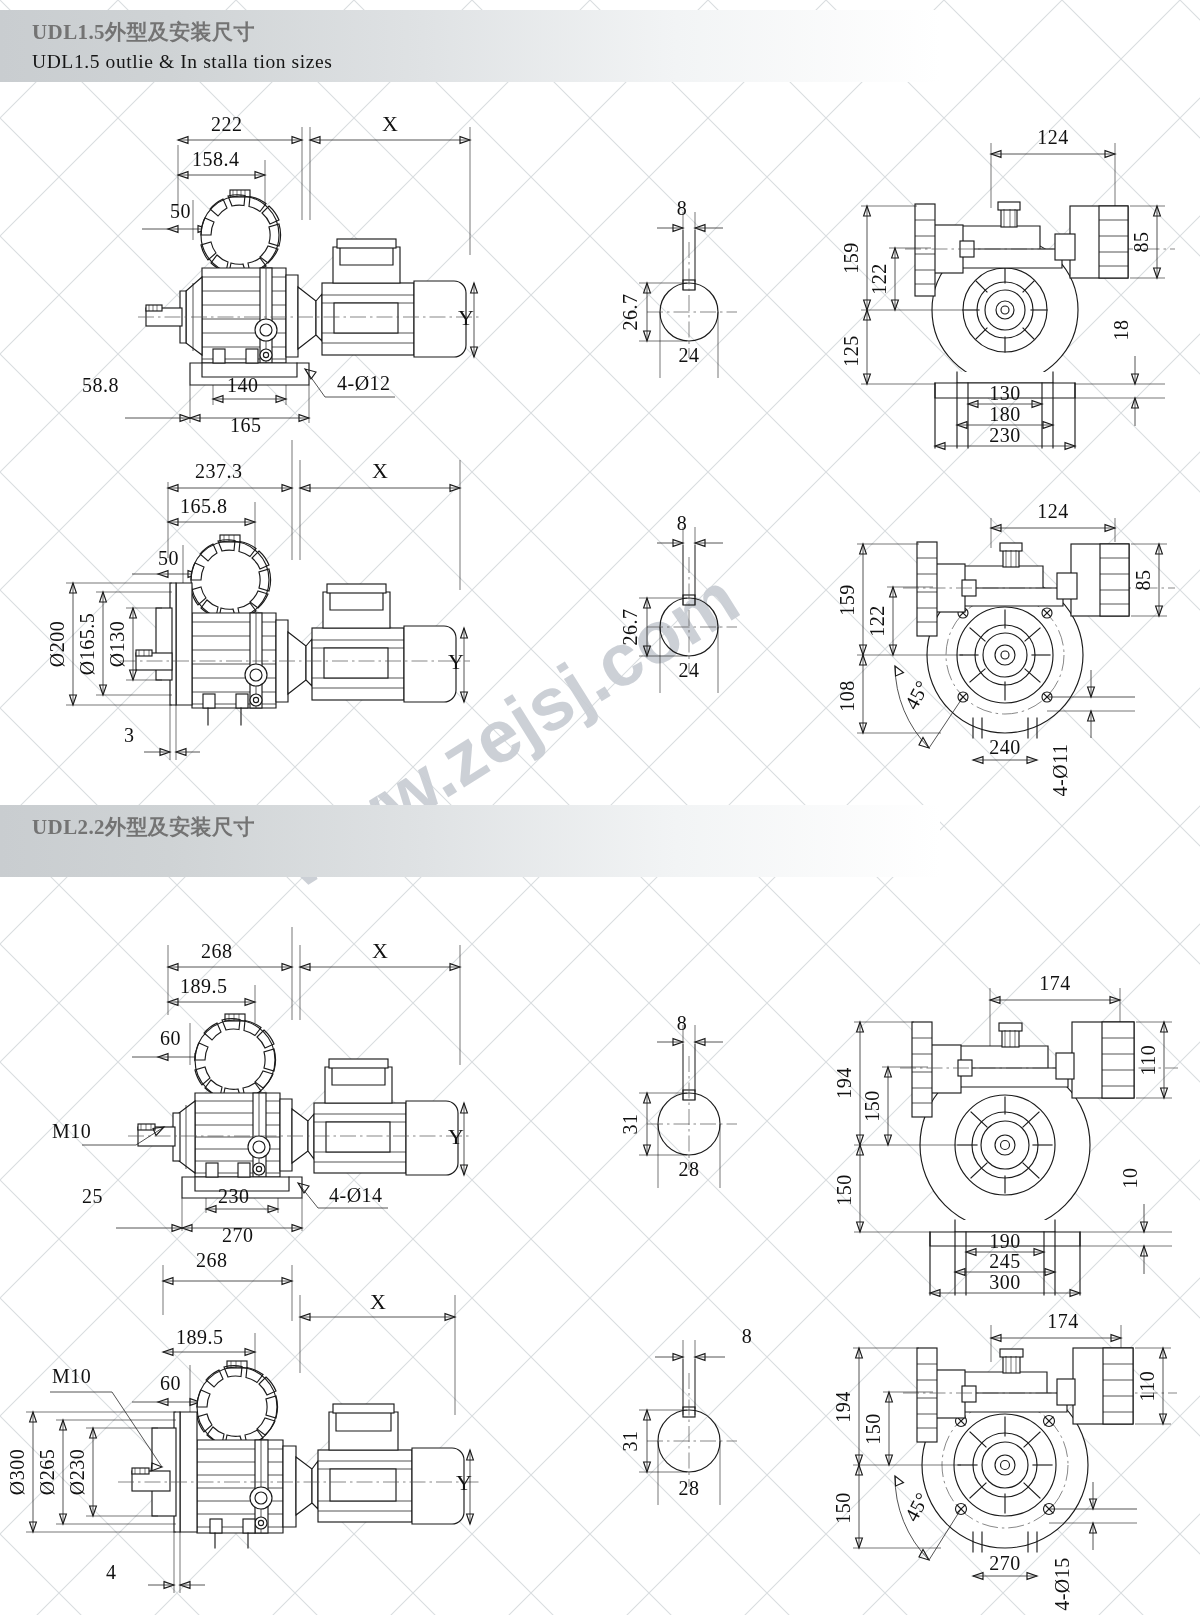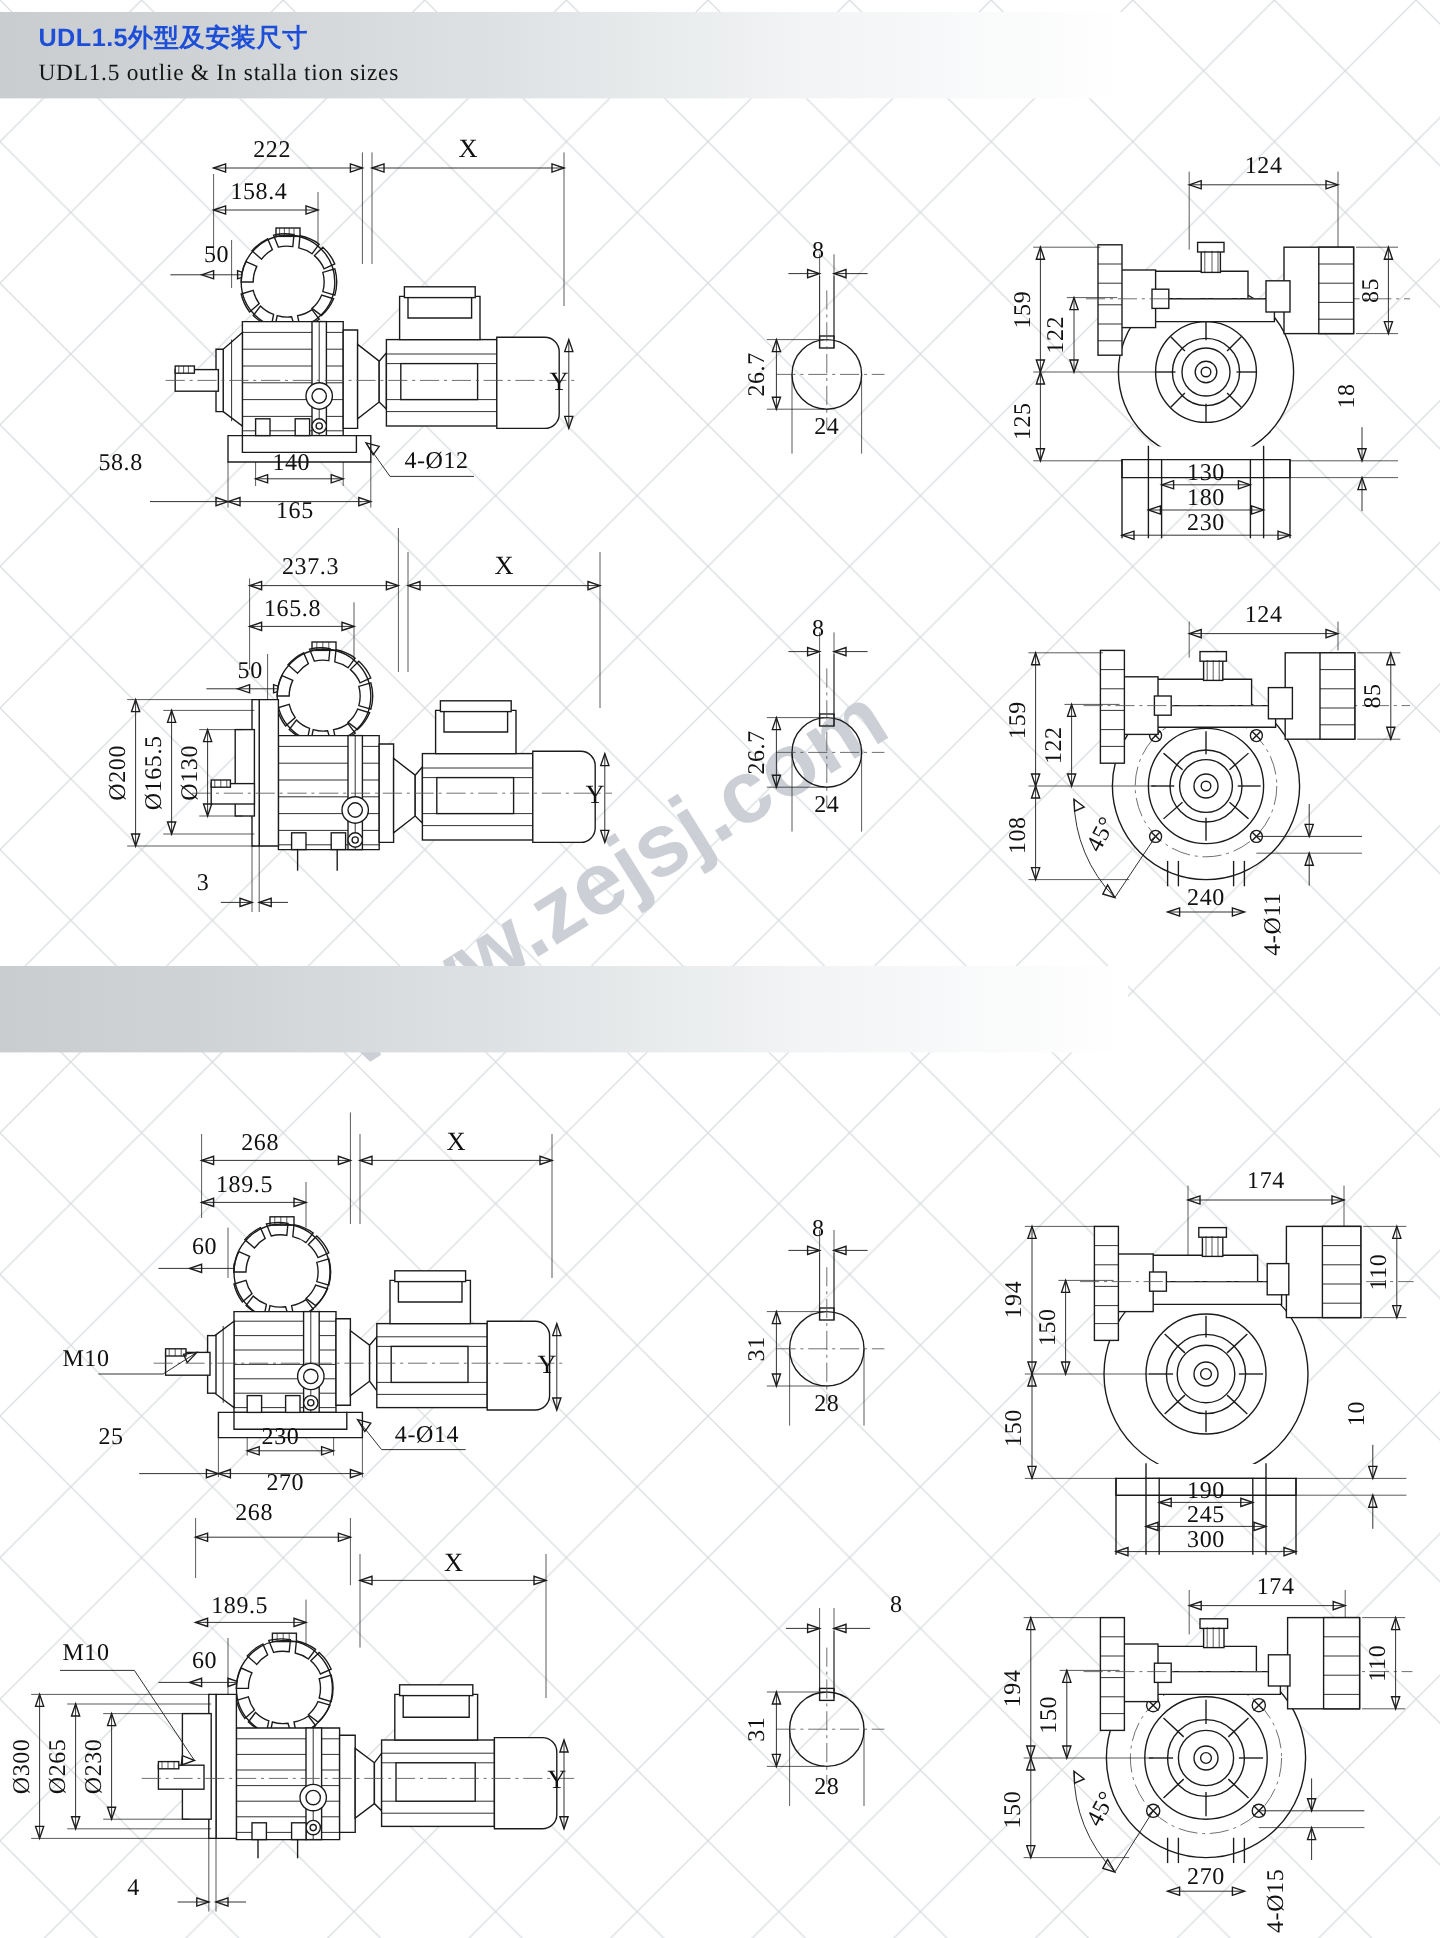--- a/index.html
+++ b/index.html
@@ -8,22 +8,22 @@
 
   
   #hatch{position:absolute;inset:0;pointer-events:none;z-index:0;}
   #diagwm{position:absolute;left:300px;top:590px;width:640px;height:380px;
           z-index:1;pointer-events:none;}
 
   
   .sec-bar{position:absolute;left:0;height:72px;width:940px;z-index:2;
      background:linear-gradient(90deg,#c9cdd0 0%,#cfd3d5 18%,#dfe2e4 45%,#f2f4f5 72%,#ffffff 100%);}
   .sec-text{position:absolute;z-index:3;left:32px;}
-  .sec-cn{font-family:Liberation Sans, sans-serif;font-size:21px;font-weight:600;
-          letter-spacing:.4px;line-height:30px;color:#1d4ed8;white-space:nowrap;}
+  .sec-cn{font-family:Liberation Serif, serif;font-size:21px;font-weight:600;
+          letter-spacing:.4px;line-height:30px;color:#737373;white-space:nowrap;}
   .sec-en{font-family:Liberation Serif, serif;font-size:19.5px;
           line-height:30px;letter-spacing:.6px;color:#151515;white-space:nowrap;}
 
   
   .dw{position:absolute;z-index:4;}
   svg{display:block;overflow:visible;}
   .ln{stroke:#1b1b1b;stroke-width:1.15;fill:none;stroke-linecap:square;}
   .lnT{stroke:#1b1b1b;stroke-width:.75;fill:none;}
   .lnH{stroke:#1b1b1b;stroke-width:.6;fill:none;}
   .ctr{stroke:#555;stroke-width:.7;fill:none;stroke-dasharray:16 4 2.5 4;}
@@ -51,20 +51,21 @@
 </svg>
 
 <div class="sec-bar" style="top:10px"></div>
 <div class="sec-text" style="top:17px">
   <div class="sec-cn">UDL1.5外型及安装尺寸</div>
   <div class="sec-en">UDL1.5 outlie &amp; In stalla tion sizes</div>
 </div>
 
 <div class="sec-bar" style="top:805px"></div>
 <div class="sec-text" style="top:812px">
+  <div class="sec-cn">UDL2.2外型及安装尺寸</div>
 </div>
 
 <div class="dw" style="left:50px;top:105px;">
 <svg width="450" height="330" viewBox="0 0 450 330">
 
   <line class="ext" x1="128" y1="40" x2="128" y2="110"></line>
   <line class="ext" x1="252" y1="22" x2="252" y2="115"></line>
   <line class="dim" x1="128" y1="35" x2="252" y2="35"></line>
   <path class="ln" d="M128 35 l10 -3.4 v6.8 z" fill="#1b1b1b"></path>
   <path class="ln" d="M252 35 l-10 -3.4 v6.8 z" fill="#1b1b1b"></path>
@@ -339,21 +340,21 @@
   <path class="ln" d="M248 317 l-10 -3.4 v6.8 z" fill="#1b1b1b"></path>
   <text class="dtxt" x="200" y="313" text-anchor="middle">180</text>
 
   <line class="dim" x1="130" y1="338" x2="270" y2="338"></line>
   <path class="ln" d="M130 338 l10 -3.4 v6.8 z" fill="#1b1b1b"></path>
   <path class="ln" d="M270 338 l-10 -3.4 v6.8 z" fill="#1b1b1b"></path>
   <text class="dtxt" x="200" y="334" text-anchor="middle">230</text>
 </svg>
 </div>
 
-<div class="dw" style="left:40px;top:440px;margin-left:40px;">
+<div class="dw" style="left:40px;top:440px;">
 <svg width="450" height="330" viewBox="0 0 450 330">
 
   <line class="ext" x1="128" y1="42" x2="128" y2="118"></line>
   <line class="ext" x1="252" y1="0" x2="252" y2="120"></line>
   <line class="dim" x1="128" y1="48" x2="252" y2="48"></line>
   <path class="ln" d="M128 48 l10 -3.4 v6.8 z" fill="#1b1b1b"></path>
   <path class="ln" d="M252 48 l-10 -3.4 v6.8 z" fill="#1b1b1b"></path>
   <text class="dtxt" x="155" y="38">237.3</text>
 
   <line class="ext" x1="260" y1="20" x2="260" y2="120"></line>

